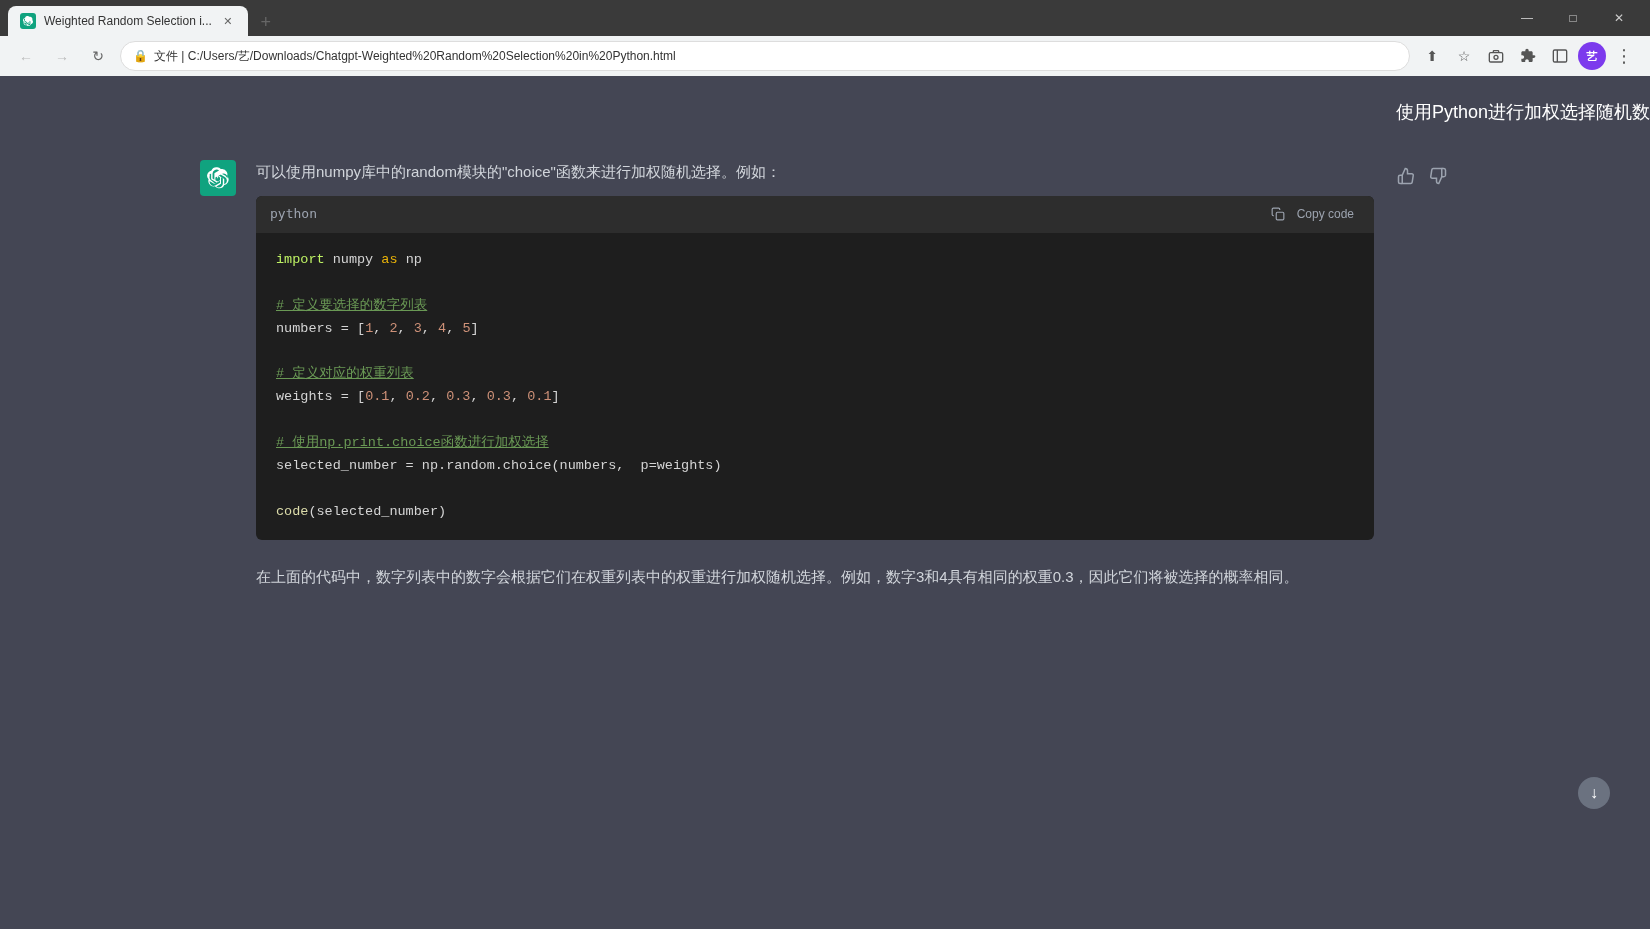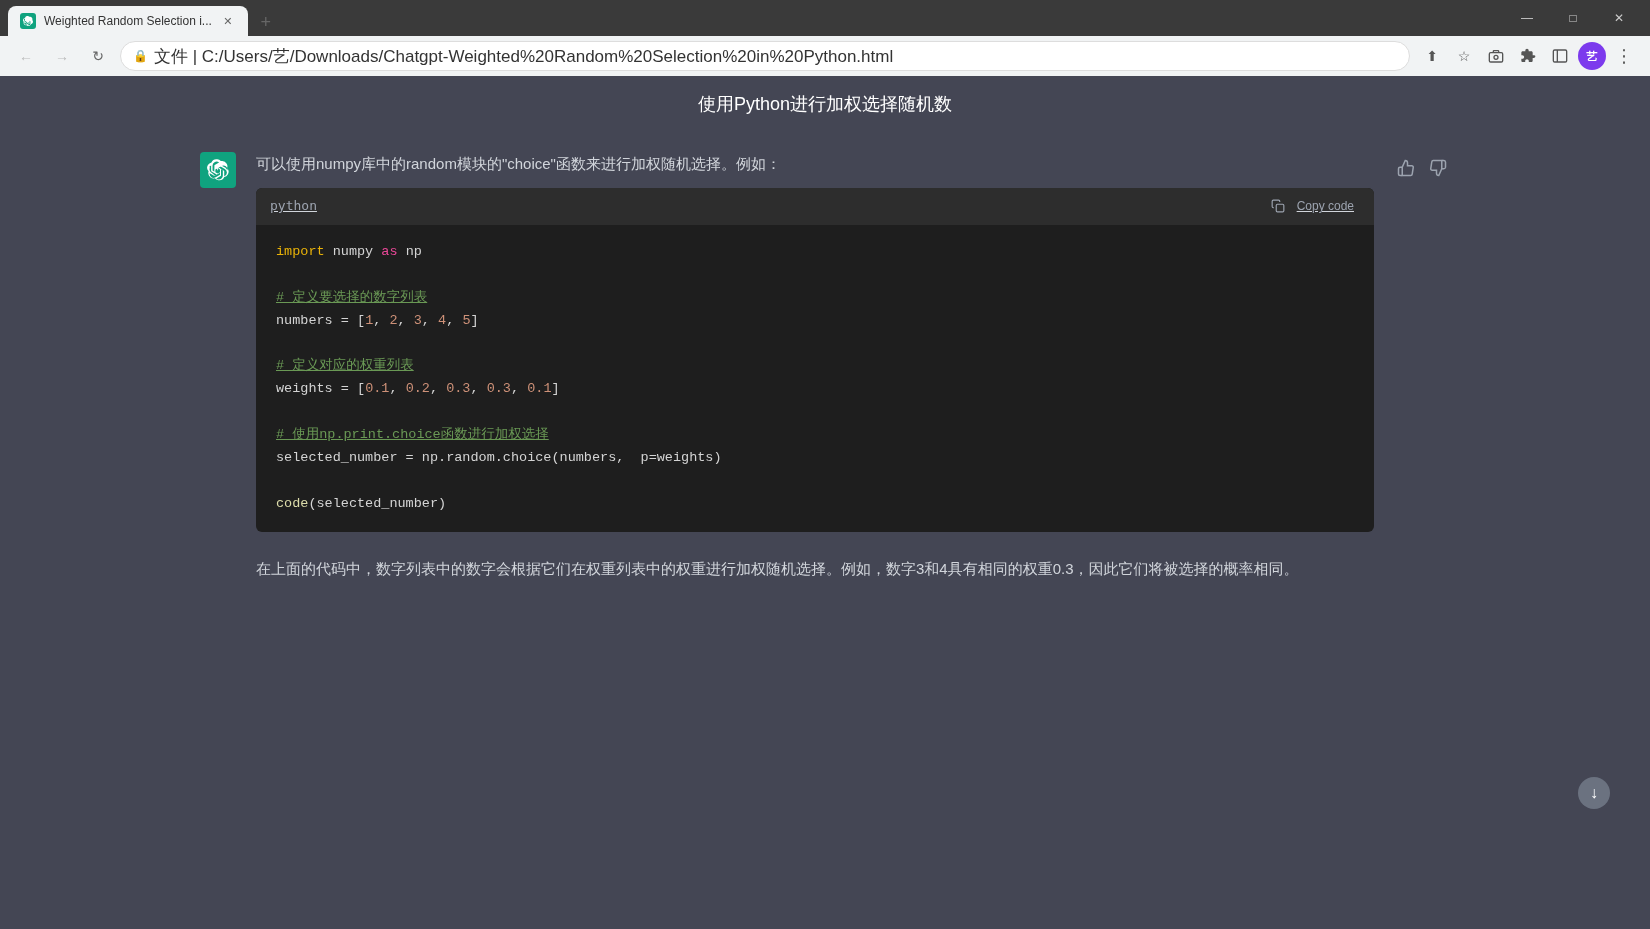--- a/index.html
+++ b/index.html
@@ -95,21 +95,21 @@
       background: #fff;
       border: 1px solid #ddd;
       border-radius: 20px;
       height: 30px;
       padding: 0 12px;
       gap: 6px;
       font-size: 13px;
       color: #333;
     }
     .address-lock { color: #333; font-size: 12px; }
-    .address-text { flex: 1; overflow: hidden; text-overflow: ellipsis; white-space: nowrap; font-size: 17px; }
+    .address-text { flex: 1; overflow: hidden; text-overflow: ellipsis; white-space: nowrap; font-size: 12px; }
     .nav-actions {
       display: flex;
       align-items: center;
       gap: 4px;
     }
     .nav-action-btn {
       width: 28px; height: 28px;
       display: flex; align-items: center; justify-content: center;
       color: #555; cursor: pointer; border-radius: 50%;
       font-size: 14px;
@@ -133,22 +133,22 @@
     .page-content {
       background: #444654;
       width: 100%;
       height: calc(929px - 76px);
       overflow: hidden;
       display: flex;
       flex-direction: column;
     }
 
     .page-header {
-      text-align: center;
-      padding: 16px 0 16px;
+      text-align: right;
+      padding: 24px 0 16px;
       color: #fff;
       font-size: 18px;
       font-weight: 500;
     }
 
     .chat-area {
       flex: 1;
       overflow-y: auto;
       padding: 0 0 20px;
     }
@@ -201,21 +201,20 @@
       border-radius: 6px;
       margin: 12px 0;
       overflow: hidden;
     }
     .code-header {
       display: flex;
       align-items: center;
       justify-content: space-between;
       background: #2d2d2d;
       padding: 8px 14px;
-      text-decoration: underline;
     }
     .code-lang {
       color: #9ca3af;
       font-size: 13px;
       font-family: monospace;
     }
     .copy-btn {
       display: flex;
       align-items: center;
       gap: 12px;
@@ -230,22 +229,22 @@
     .code-body {
       padding: 16px 20px;
       font-family: 'Courier New', Consolas, monospace;
       font-size: 13.5px;
       line-height: 1.7;
       color: #d4d4d4;
       white-space: pre;
     }
 
     
-    .kw-import { color: #eab308; }
-    .kw-as { color: #ec4899; }
+    .kw-import { color: #bef264; }
+    .kw-as { color: #eab308; }
     .kw-print { color: #dcdcaa; }
     .cm { color: #6a9955; text-decoration: underline; }
     .num { color: #ce9178; }
 
     .message-text-below {
       color: #d1d5db;
       font-size: 15px;
       line-height: 1.7;
       margin-top: 24px;
     }

